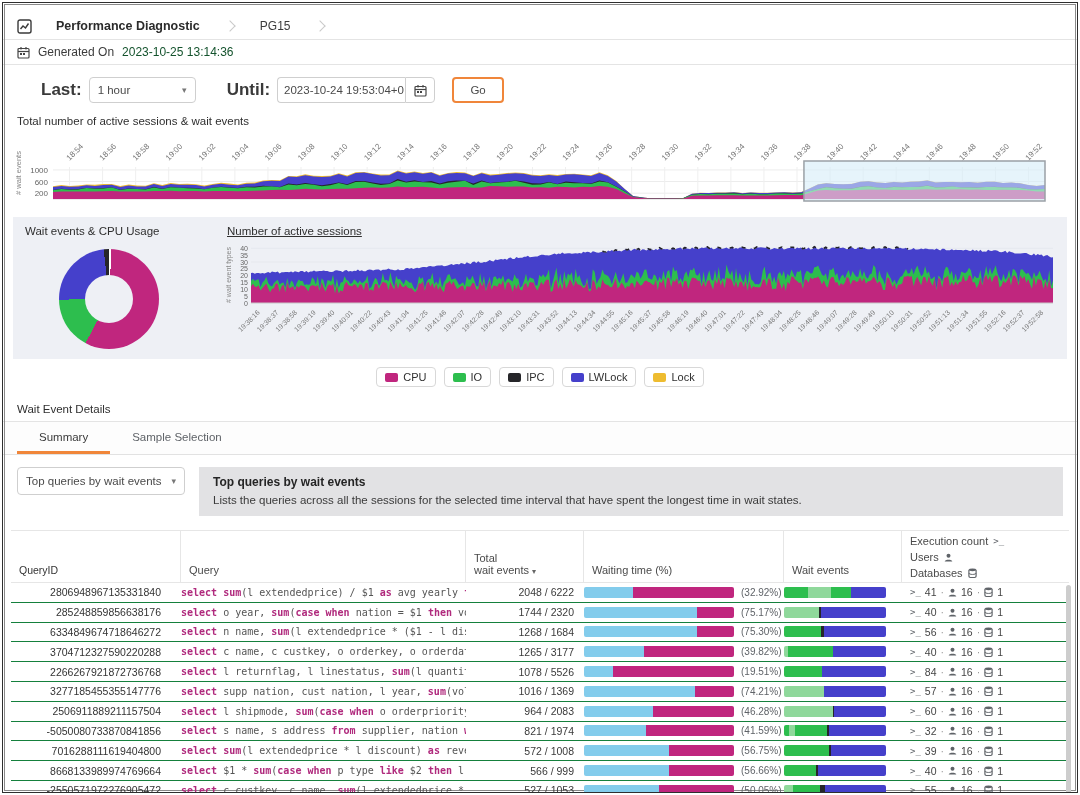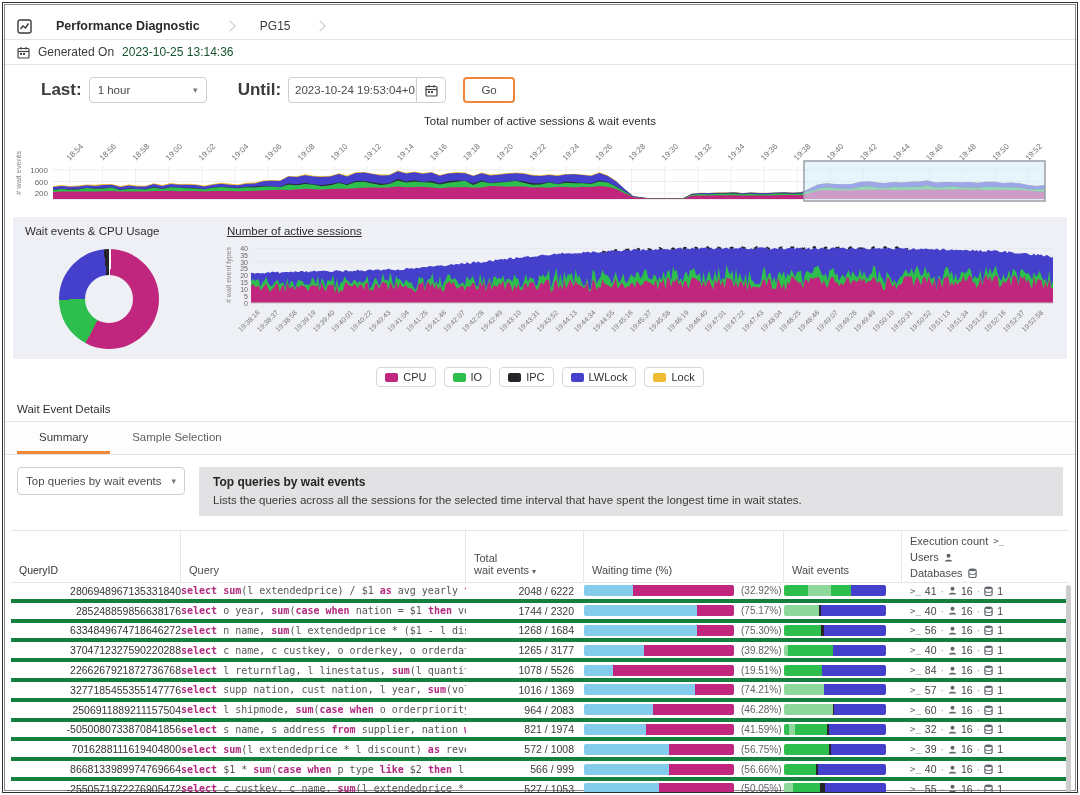--- a/index.html
+++ b/index.html
@@ -12,28 +12,28 @@
   .title { font-weight:bold; font-size:12.5px; color:#2b2b2b; }
   .crumb { font-size:12px; color:#3c3c3c; }
   .chev { width:8px; height:8px; border-top:1px solid #c9c9c9; border-right:1px solid #c9c9c9; transform:rotate(45deg); margin:0 2px; }
   .icn { display:inline-flex; align-items:center; justify-content:center; }
   .gen-label { font-size:12px; color:#3c3c3c; }
   .gen-time { font-size:12px; color:#14532d; }
 
   
   .filter { display:flex; align-items:center; gap:7px; padding:12px 14px 10px 14px; }
   .flabel { font-size:17px; font-weight:bold; color:#3a3a3a;padding-left:24px; }
-  .select-box { display:flex; align-items:center; justify-content:space-between; width:118px; height:26px; border:1px solid #cfcfcf; border-radius:4px; padding:0 8px; font-size:11.5px; color:#4a4a4a; background:#fff; cursor:pointer;}
+  .select-box { display:flex; align-items:center; justify-content:space-between; width:107px; height:26px; border:1px solid #cfcfcf; border-radius:4px; padding:0 8px; font-size:11.5px; color:#4a4a4a; background:#fff; cursor:pointer;}
   .caret { font-size:9px; color:#777; }
   .until-wrap { display:flex; }
   .text-input { width:128px; height:26px; border:1px solid #cfcfcf; border-right:none; border-radius:4px 0 0 4px; padding:0 6px; font-size:11.5px; color:#4a4a4a; white-space:nowrap; overflow:hidden; display:flex; align-items:center;}
   .cal-btn { width:30px; height:26px; border:1px solid #cfcfcf; border-radius:0 4px 4px 0; background:#fff; display:flex; align-items:center; justify-content:center; cursor:pointer;}
   .go-btn { width:52px; height:26px; margin-left:10px; border:2px solid #f0863a; border-radius:4px; background:#fff; font-size:11.5px; color:#4a4a4a; display:flex; align-items:center; justify-content:center; cursor:pointer;}
 
-  .section-title { font-size:11.5px; color:#2f2f2f; padding:2px 14px 2px 14px;text-align:center; }
+  .section-title { font-size:11.5px; color:#2f2f2f; padding:2px 14px 2px 14px; }
   .overview-wrap { padding:0 10px 4px 10px; }
 
   
   .panel { background:#eef0f5; margin:4px 10px 0 10px; padding:6px 8px 2px 10px; display:flex; }
   .donut-block { width:205px; }
   .block-title { font-size:11.5px; color:#2f2f2f; padding:2px 0 4px 2px; }
   .donut { width:100px; height:100px; border-radius:50%; margin:8px 0 0 36px; position:relative; }
   .donut::after { content:""; position:absolute; left:26px; top:26px; width:48px; height:48px; border-radius:50%; background:#eef0f5; }
   .sess-block { flex:1;text-decoration:underline; }
 
@@ -51,22 +51,22 @@
   .wide-select { width:168px; height:28px; }
   .infobox { flex:1; background:#e2e2e4; padding:8px 14px 10px 14px; }
   .infobox .t { font-size:12px; font-weight:bold; color:#252525; margin-bottom:5px; }
   .infobox .d { font-size:11.5px; color:#3a3a3a; }
 
   
   .tbl { margin:4px 8px 0 8px; border-top:1px solid #e6e6e6; position:relative;}
   .thead { display:flex; border-bottom:1px solid #e6e6e6; height:52px; font-size:11px; color:#4a4a4a; }
   .th { border-right:1px solid #e6e6e6; display:flex; flex-direction:column; justify-content:flex-end; padding:4px 8px 6px 8px; }
   .th:last-child { border-right:none; }
-  .trow { display:flex; align-items:center; height:19.8px; border-bottom:4px solid #15803d; font-size:11px; }
-  .c-id { width:170px; text-align:right; padding-right:0; color:#333; font-size:10.5px; }
+  .trow { display:flex; align-items:center; height:19.8px; border-bottom:1px solid #15803d; font-size:11px; }
+  .c-id { width:170px; text-align:right; padding-right:20px; color:#333; font-size:10.5px; }
   .c-q { width:285px; overflow:hidden; white-space:nowrap; font-family:"DejaVu Sans Mono",monospace; font-size:10px; color:#555; }
   .c-q .kw { color:#b02a7d; font-weight:bold; }
   .c-tot { width:118px; text-align:right; padding-right:10px; color:#3a3a3a; font-size:10.5px;}
   .c-wait { width:200px; display:flex; align-items:center; gap:7px; }
   .wbar { width:150px; height:11px; border-radius:2px; overflow:hidden; display:flex; }
   .wbar .sky { background:#83ccec; height:100%; }
   .wbar .mag { background:#c0267e; height:100%; flex:1; }
   .pct { font-size:10px; color:#5f6368; }
   .c-ev { width:118px; display:flex; align-items:center; }
   .ebar { width:102px; height:11px; border-radius:2px; overflow:hidden; display:flex; }

